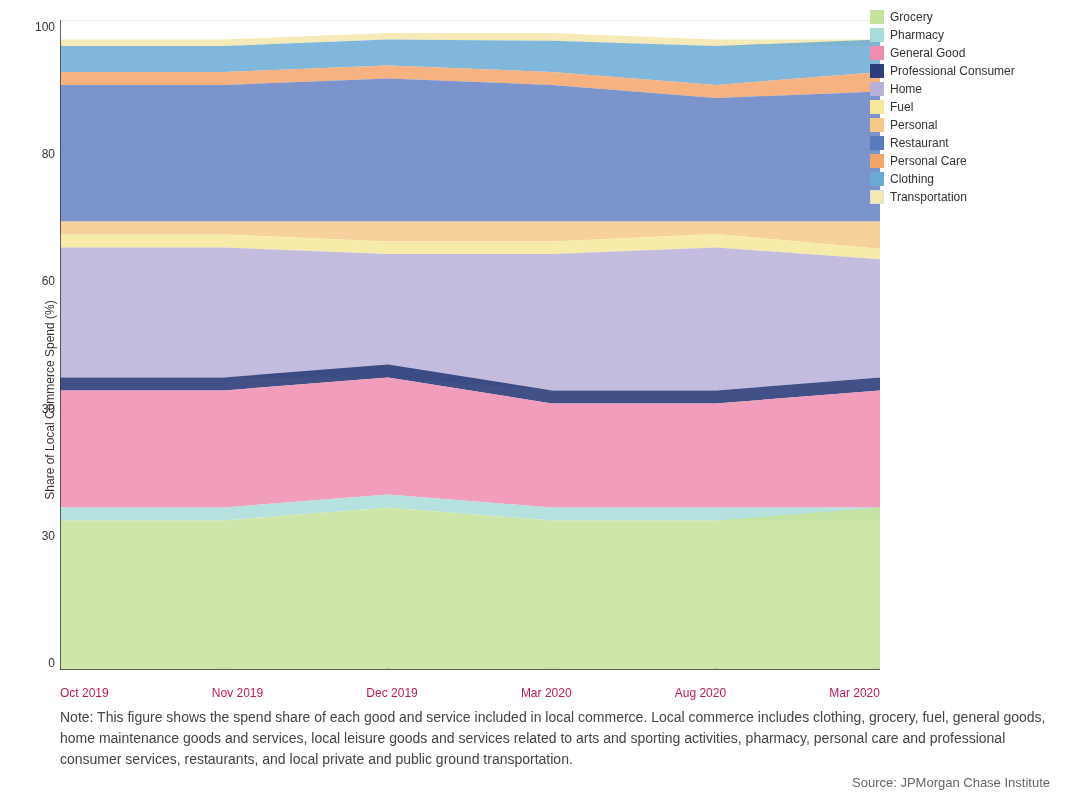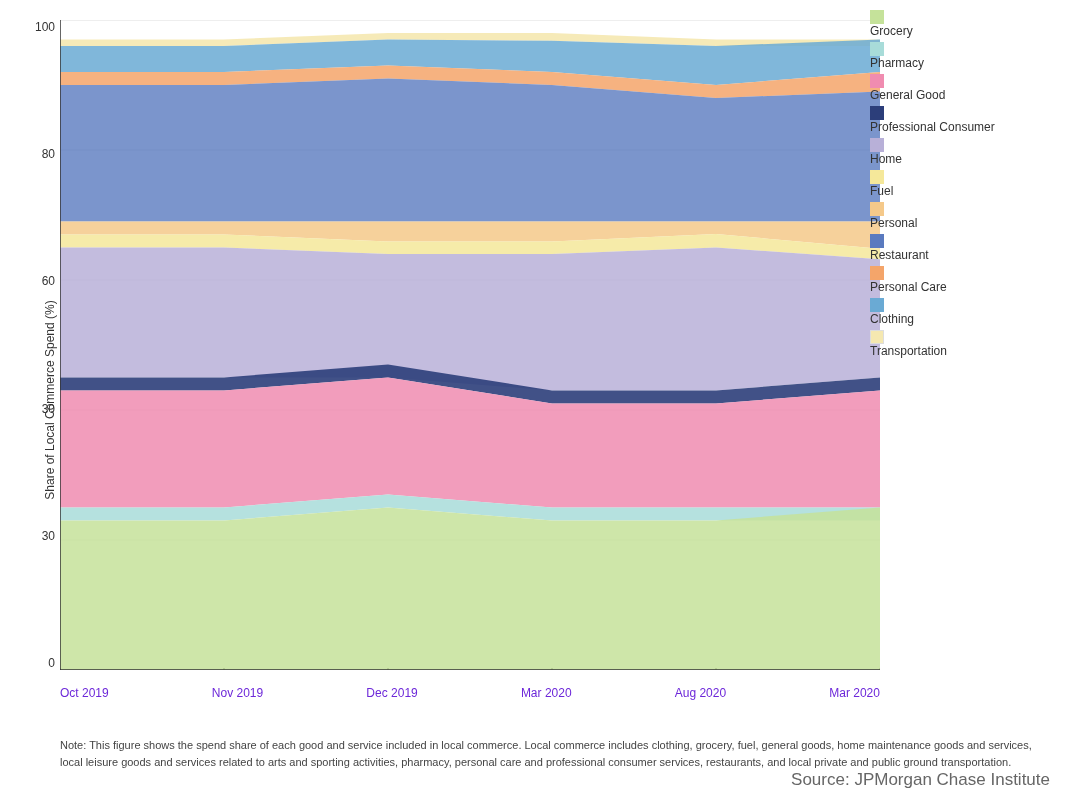--- a/index.html
+++ b/index.html
@@ -3,27 +3,27 @@
   <meta charset="utf-8">
   <style>
     * { margin: 0; padding: 0; box-sizing: border-box; }
     body { width: 1070px; height: 800px; background: white; font-family: Arial, sans-serif; font-size: 13px; color: #333; overflow: hidden; }
     .container { width: 1070px; height: 800px; position: relative; padding: 10px 20px 80px 60px; }
     .chart-area { position: relative; width: 897px; height: 650px; margin-top: 10px; }
     .y-axis-label { position: absolute; left: -50px; top: 50%; transform: translateY(-50%) rotate(-90deg); font-size: 12px; white-space: nowrap; color: #333; }
     .y-axis-ticks { position: absolute; left: -30px; top: 0; height: 100%; display: flex; flex-direction: column; justify-content: space-between; }
     .y-tick { font-size: 12px; color: #333; text-align: right; width: 25px; }
     .x-axis-labels { position: absolute; bottom: -30px; left: 0; width: 820px; display: flex; justify-content: space-between; }
-    .x-label { font-size: 12px; color: #6d28d9; }
+    .x-label { font-size: 12px; color: #be185d; }
     .legend { position: absolute; top: 10px; right: 20px; width: 180px; }
-    .legend-item { display: flex; margin-bottom: 4px; flex-direction: column; }
+    .legend-item { display: flex; margin-bottom: 4px; }
     .legend-color { width: 14px; height: 14px; margin-right: 6px; flex-shrink: 0; }
     .legend-label { font-size: 12px; color: #333; }
-    .note { position: absolute; bottom: 30px; left: 60px; right: 20px; font-size: 11px; color: #444; line-height: 1.5; }
-    .source { position: absolute; bottom: 10px; right: 20px; font-size: 17px; color: #666; }
+    .note { position: absolute; bottom: 30px; left: 60px; right: 20px; font-size: 14px; color: #444; line-height: 1.5; }
+    .source { position: absolute; bottom: 10px; right: 20px; font-size: 13px; color: #666; }
     svg.chart-svg { position: absolute; top: 0; left: 0; width: 820px; height: 650px; }
   </style>
 </head>
 <body>
 
 <div class="container">
 
   <div class="y-axis-label">Share of Local Commerce Spend (%)</div>
 
   <div class="chart-area">

